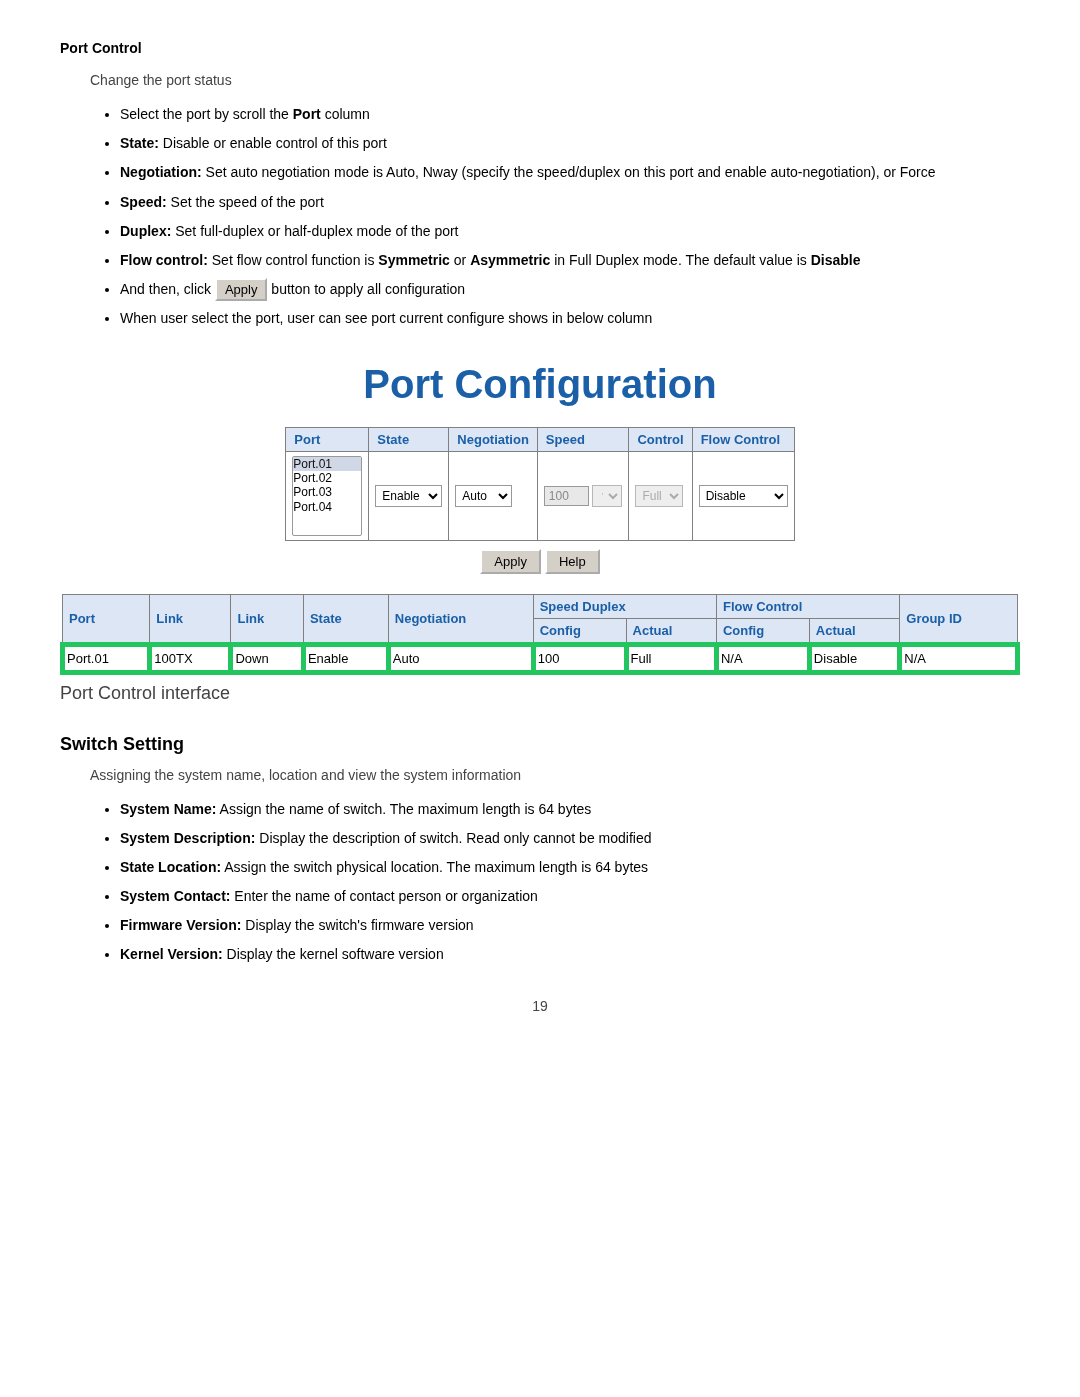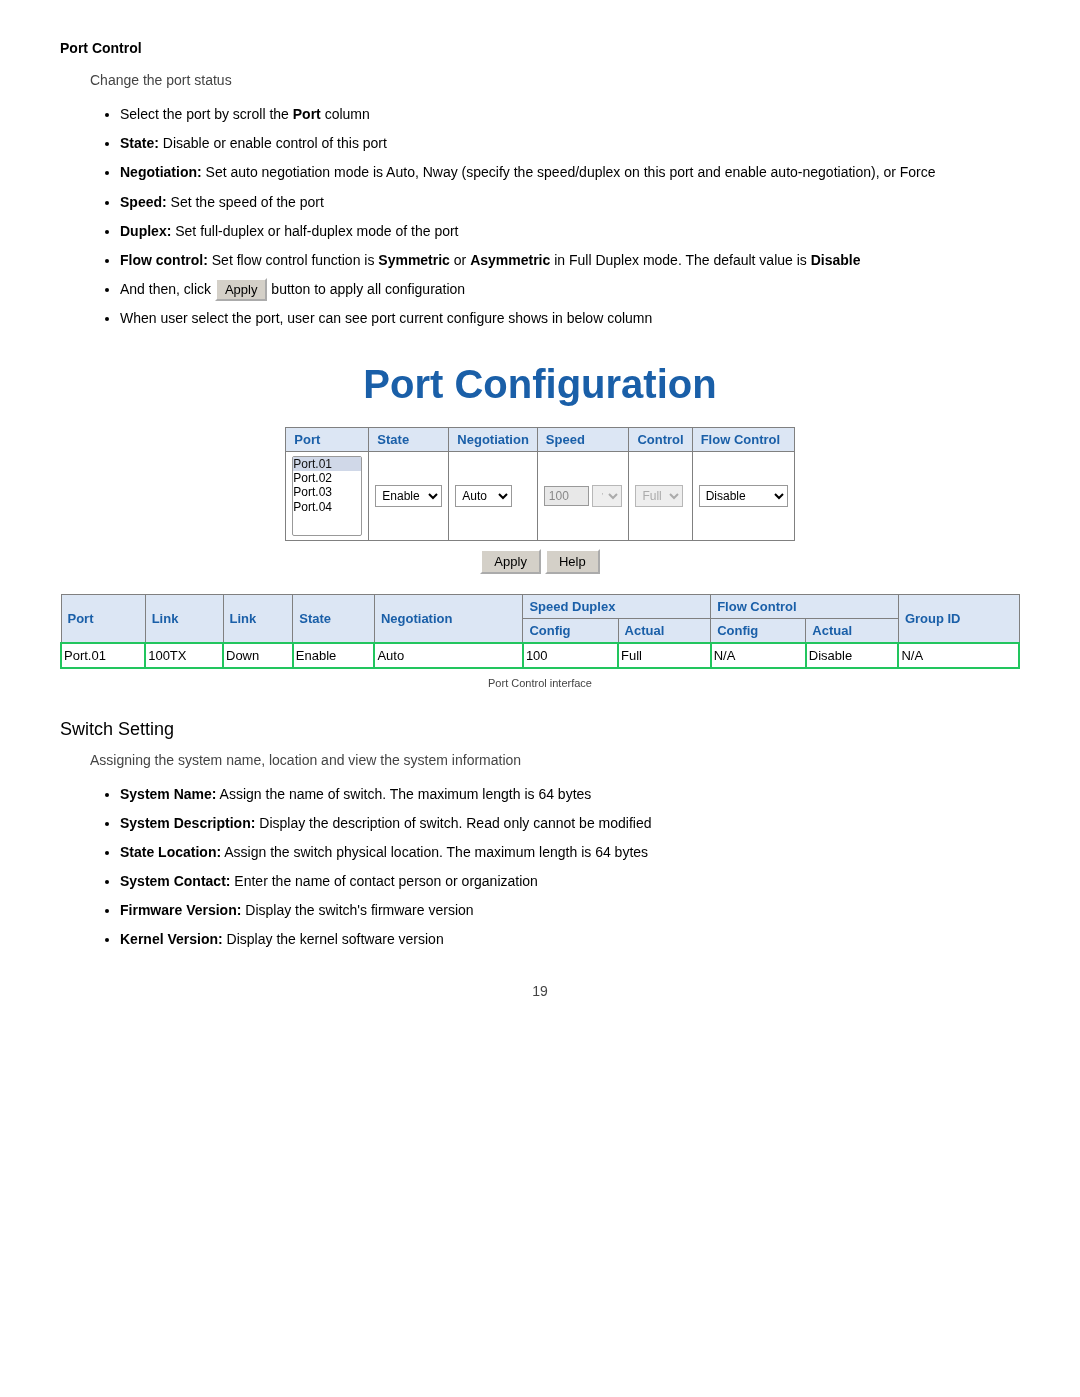--- a/index.html
+++ b/index.html
@@ -123,33 +123,32 @@
     }
     .status-table th {
       background: #dce6f4;
       color: #1a5fa8;
       font-weight: bold;
       border: 1px solid #808080;
       padding: 4px 6px;
       text-align: left;
     }
     .status-table td {
-      border: 2px solid #22c55e;
+      border: 5px solid #22c55e;
       padding: 4px 2px;
     }
     .caption-text {
-      text-align: center;
       color: #444;
-      font-size: 11px;
+      font-size: 18px;
       margin-top: 8px;
     }
     
     .switch-setting-title {
       font-size: 18px;
-      font-weight: normal;
+      font-weight: bold;
       color: #000;
       margin-top: 30px;
       margin-bottom: 12px;
     }
     .page-number {
       text-align: center;
       margin-top: 30px;
       color: #444;
       font-size: 14px;
     }

